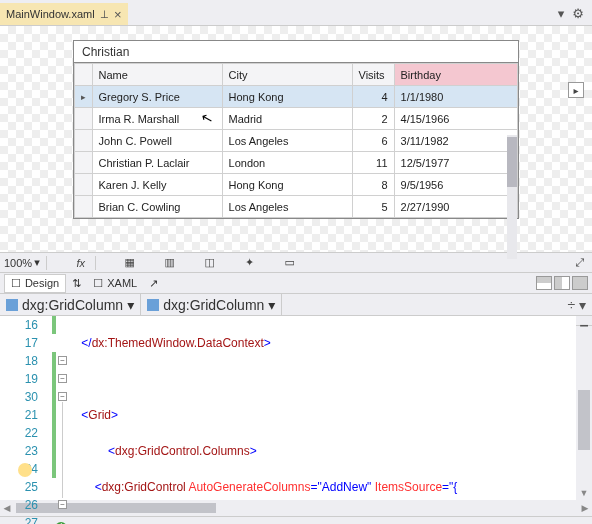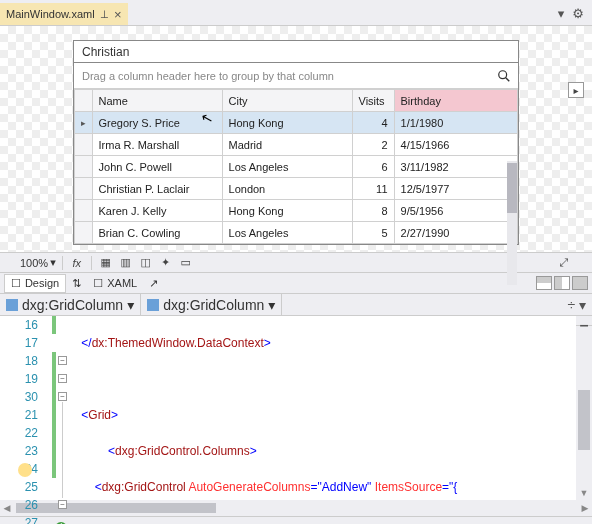--- a/index.html
+++ b/index.html
@@ -36,24 +36,24 @@
   .dgrid td { border: 1px solid #d0d0d0; padding: 3px 6px; height: 22px; }
   .dgrid td.num { text-align: right; }
   .dgrid tr.selrow td { background: #d6e5f3; }
   .rowind { width: 14px; background: #f4f4f6; border: 1px solid #d0d0d0; }
   .rowind.sel::before { content: "▸"; color: #555; font-size: 9px; display: block; text-align: center; }
   .gridscroll { position: absolute; right: 1px; top: 72px; width: 10px; height: 124px; background: #e8e8ec; }
   .gridscroll .thumb { background: #b8b8c0; width: 100%; height: 50px; margin-top: 2px; }
   .cursor { position: absolute; left: 128px; top: 70px; font-size: 14px; color: #000; pointer-events: none; transform: rotate(-15deg); }
 
   
-  .zoombar { height: 20px; background: #eeeef2; border-top: 1px solid #ccc; display: flex; align-items: center; font-size: 11px; color: #333; padding: 0 20px; gap: 4px; }
+  .zoombar { height: 20px; background: #eeeef2; border-top: 1px solid #ccc; display: flex; align-items: center; font-size: 11px; color: #333; padding: 0 4px; gap: 4px; }
   .zoombar .dd { display: flex; align-items: center; gap: 2px; }
   .zoombar .sep { width: 1px; height: 14px; background: #ccc; margin: 0 2px; }
-  .zoombar .ico { width: 16px; height: 16px; display: flex; align-items: center; justify-content: center; color: #444; }
+  .zoombar .ico { width: 16px; height: 16px; display: flex; align-items: center; justify-content: center; color: #444; margin-left: 20px; }
   .zoombar .spacer { flex: 1; }
 
   
   .splitbar { height: 22px; background: #eeeef2; border-top: 1px solid #ccc; border-bottom: 1px solid #ccc; display: flex; align-items: center; font-size: 11px; color: #333; padding: 0 4px; gap: 6px; }
   .splitbar .tabbtn { display: flex; align-items: center; gap: 4px; padding: 2px 6px; }
   .splitbar .tabbtn.active { background: #fff; border: 1px solid #ccc; }
   .splitbar .panebtns { margin-left: auto; display: flex; gap: 2px; }
   .panebtns .pb { width: 16px; height: 14px; border: 1px solid #999; background: #fff; font-size: 8px; display: flex; }
   .pb.h::before { content: ""; width: 50%; height: 100%; background: #ccc; }
   .pb.v::before { content: ""; width: 100%; height: 50%; background: #ccc; }
@@ -113,29 +113,20 @@
   </div>
 </div>
 
 <div class="designer">
   <div class="designer-right-btn">
       <span>▸</span>
     </div>
   <div class="mockwin">
     <div class="mockwin-title">Christian</div>
     <div class="gridpanel">
-      <div class="grouprow">
-        <span class="hint">Drag a column header here to group by that column</span>
-        <span class="search">
-          <svg class="mag" viewBox="0 0 16 16">
-              <circle cx="6.5" cy="6.5" r="4.5" fill="none" stroke="#333" stroke-width="1.4"></circle>
-              <line x1="10" y1="10" x2="14" y2="14" stroke="#333" stroke-width="1.6"></line>
-            </svg>
-        </span>
-      </div>
       <div style="position:relative">
         <table class="dgrid">
           <tbody>
               <tr>
             <th class="rowind"></th>
             <th style="width:130px">Name</th>
             <th style="width:130px">City</th>
             <th style="width:42px">Visits</th>
             <th class="sel">Birthday</th>
           </tr>

